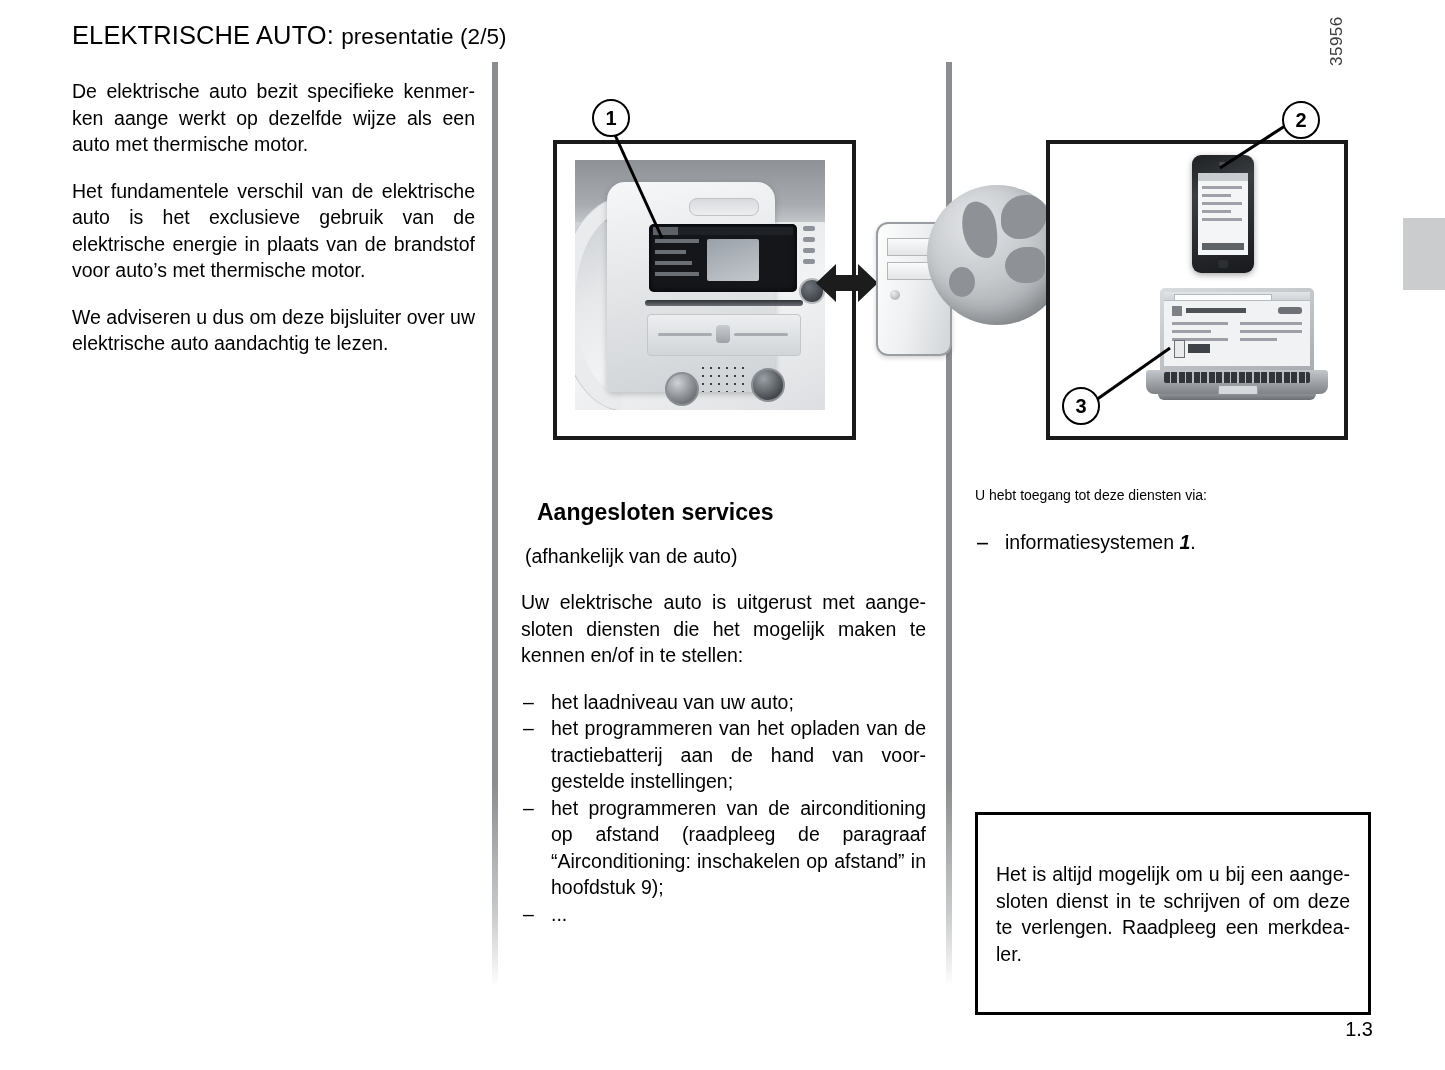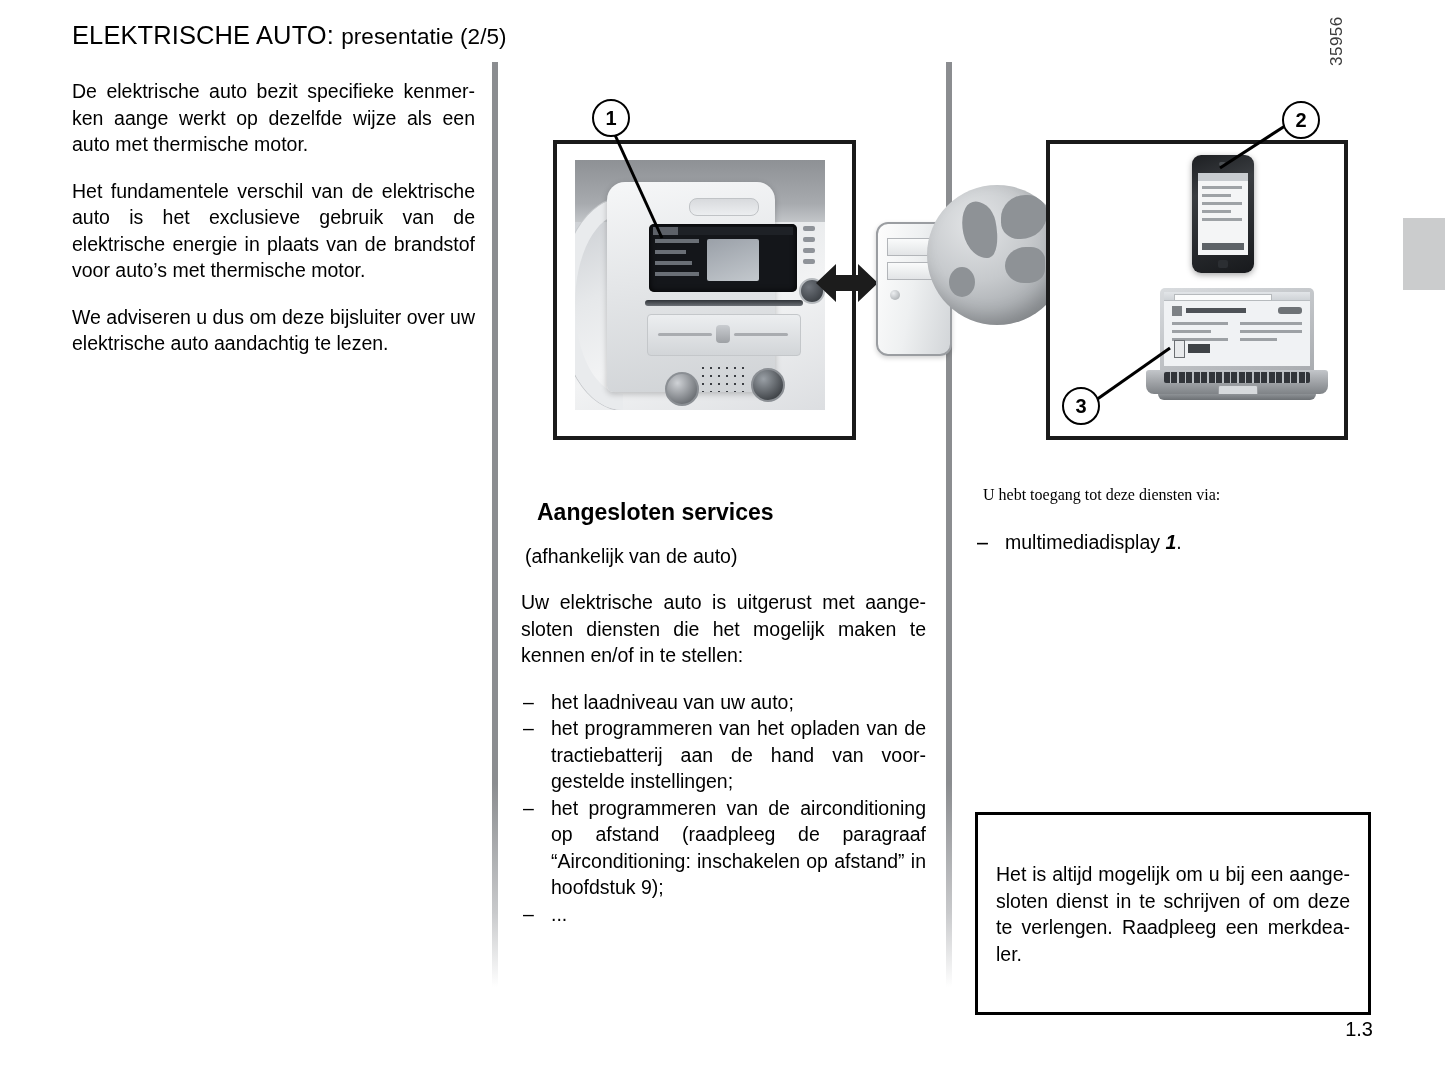--- a/index.html
+++ b/index.html
@@ -239,21 +239,21 @@
   .col-mid p{margin:0 0 20px 0;font-size:19.5px;line-height:26.5px;text-align:justify;}
   .bullets{margin:0;padding:0;list-style:none;}
   .bullets li{
     position:relative;padding-left:30px;
     font-size:19.5px;line-height:26.5px;text-align:justify;
   }
   .bullets li .dash{position:absolute;left:2px;top:0;}
 
   
   .col-right{position:absolute;left:975px;top:482px;width:400px;}
-  .col-right p{margin:0 0 20px 8px;font-size:16px;line-height:26.5px;text-align:justify;font-family:Liberation Serif, serif;}
+  .col-right p{margin:0 0 20px 0;font-size:14px;line-height:26.5px;text-align:justify;}
   .col-right .bullets li{margin-bottom:16px;}
   .col-right .bullets li:last-child{margin-bottom:0;}
   .bi{font-weight:bold;font-style:italic;}
 
   
   .warn-box{
     position:absolute;left:975px;top:812px;width:396px;height:203px;
     border:3px solid #000;box-sizing:border-box;padding-left:32px;
   }
   .warn-box .inner{
@@ -450,21 +450,21 @@
   </div>
 
   <div class="col-right">
     <p>U hebt toegang tot deze diensten via:</p>
     <ul class="bullets">
       <li>
         <span class="dash">–</span>
       </li>
       <li>
         <span class="dash">–</span>
-        <span><span>multimediadisplay </span><span class="bi">1</span><span>.</span></span>
+        <span><span>informatiesystemen </span><span class="bi">1</span><span>.</span></span>
       </li>
     </ul>
   </div>
 
   <div class="warn-box">
     <div class="inner">Het is altijd mogelijk om u bij een aange­sloten dienst in te schrijven of om deze te verlengen. Raadpleeg een merkdea­ler.</div>
   </div>
 
   <div class="page-num">1.3</div>
 

